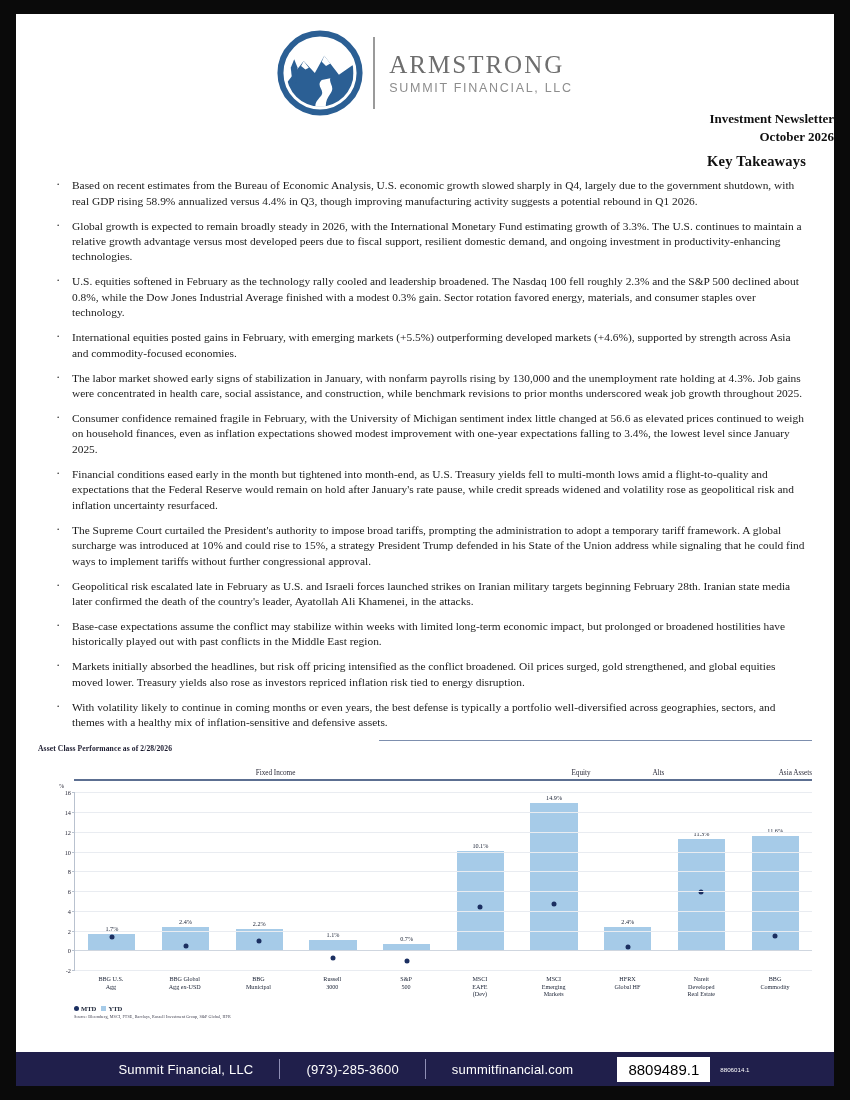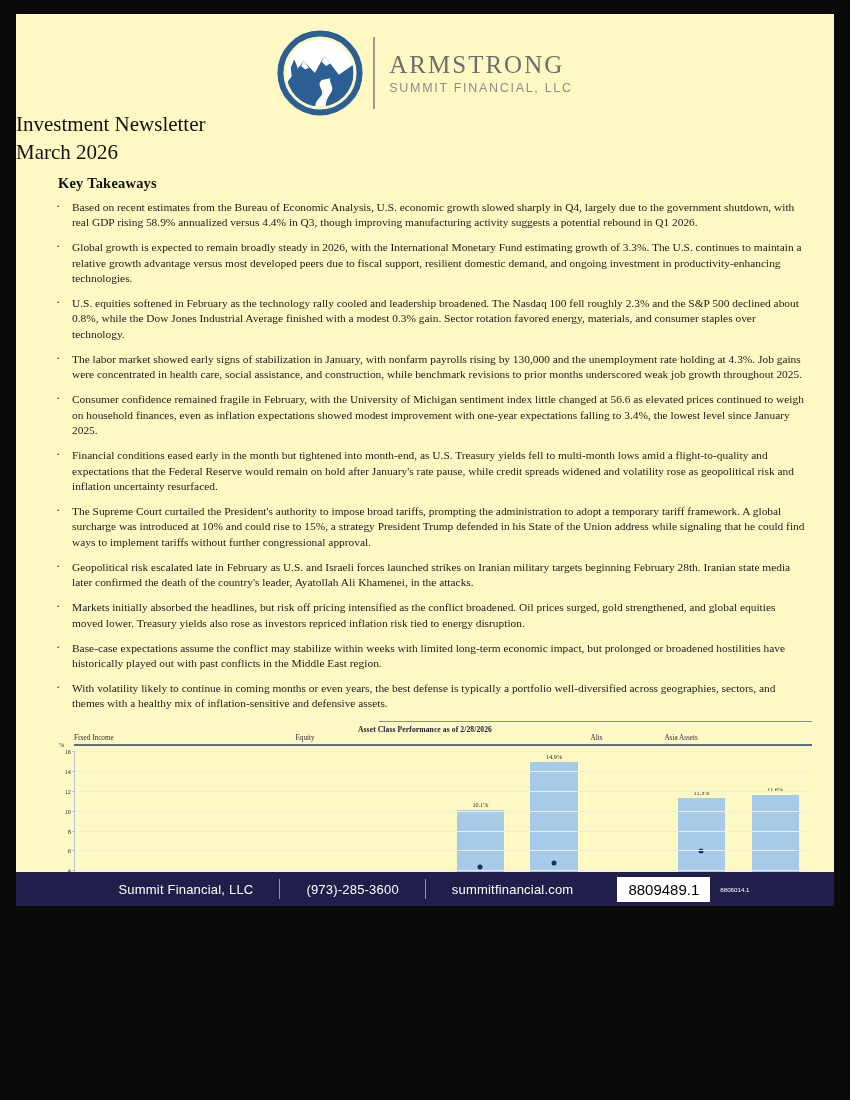--- a/index.html
+++ b/index.html
@@ -10,22 +10,22 @@
     font-family:"Liberation Serif", serif;
     overflow:hidden;
   }
   .page-frame {
     position:absolute; left:0; top:0; width:850px; height:1100px;
     background:#0a0a0a;
     padding:14px 16px;
   }
   .page {
     position:relative;
-    width:818px; height:892px;
-    background:#fef9c3;
+    width:818px; height:1072px;
+    background:#ffffff;
     overflow:hidden;
   }
 
   
   .header {
     display:flex; align-items:center; justify-content:center;
     padding-top:16px; gap:0px;
   }
   .logo-mark { width:86px; height:86px; flex:0 0 auto; }
   .brand-divider {
@@ -36,30 +36,30 @@
     font-family:"Liberation Serif", serif;
     font-size:25px; letter-spacing:2.0px; color:#6e6e6e; line-height:1.04;
   }
   .brand-line3 {
     font-family:"Liberation Sans", sans-serif;
     font-size:12.5px; letter-spacing:1.7px; color:#8d8d8d;
     margin-top:3px;
   }
 
   .doc-title {
-    text-align:left; margin-top:-6px;
-    font-size:21px; font-weight:400; color:#111; line-height:1.35;
+    text-align:right; margin-top:-6px;
+    font-size:13px; font-weight:700; color:#111; line-height:1.35;
   }
   .doc-title .t2 { display:block; }
 
   
   .content { padding:0 28px 0 28px; margin-top:8px; }
   h2.section-title {
     font-size:14.5px; font-weight:bold; color:#111;
-    margin:6px 0 8px 14px; letter-spacing:0.2px;
+    margin:6px 0 8px 14px; letter-spacing:0.2px;text-align:right;
   }
   ul.takeaways { list-style:none; margin:0; padding:0; }
   ul.takeaways li {
     position:relative;
     padding-left:28px;
     margin-bottom:9.5px;
     font-size:11.4px;
     line-height:1.355;
     color:#1a1a1a;
     text-align:left;
@@ -67,27 +67,27 @@
   ul.takeaways li:before {
     content:"\00b7";
     position:absolute; left:12px; top:-3px;
     font-size:13px; color:#333;
   }
 
   
   .chart-wrap { margin-top:4px; padding:0 22px; }
   .chart-toprule { height:1px; background:#7d8fae; width:56%; margin:0 0 3px auto; }
   .chart-title {
-    text-align:center; font-size:7.6px; font-weight:bold; color:#1a1a2e;
-    letter-spacing:0.1px; margin-bottom:0;
+    text-align:left; font-size:7.6px; font-weight:bold; color:#1a1a2e;
+    letter-spacing:0.1px; margin-bottom:16px;
   }
   .group-row { display:flex; margin:0 0 1px 0; padding-left:36px; }
   .group {
-    font-size:7.2px; color:#2b2b3a; text-align:left;
-    padding-bottom:4px;
+    font-size:7.2px; color:#2b2b3a; text-align:right;
+    padding-bottom:10px;
   }
   .group span { display:block; margin-bottom:2px; }
   .group i { display:block; height:2px; background:#5c6f91; }
 
   .plot-area {
     position:relative;
     height:178px;
     margin-left:36px;
     border-left:1px solid #b9c2cf;
     border-bottom:0;
@@ -187,36 +187,37 @@
     </div>
     <div class="brand-divider"></div>
     <div class="brand-text">
       <div class="brand-line1">ARMSTRONG</div>
       <div class="brand-line3">SUMMIT FINANCIAL, LLC</div>
     </div>
   </div>
 
   <div class="doc-title">
     <span>Investment Newsletter</span>
-    <span class="t2">March 2026</span>
+    <span class="t2">October 2026</span>
   </div>
 
   <div class="content">
     <h2 class="section-title">Key Takeaways</h2>
     <ul class="takeaways" id="takeaways">
           <li>Based on recent estimates from the Bureau of Economic Analysis, U.S. economic growth slowed sharply in Q4, largely due to the government shutdown, with real GDP rising 58.9% annualized versus 4.4% in Q3, though improving manufacturing activity suggests a potential rebound in Q1 2026.</li>
           <li>Global growth is expected to remain broadly steady in 2026, with the International Monetary Fund estimating growth of 3.3%. The U.S. continues to maintain a relative growth advantage versus most developed peers due to fiscal support, resilient domestic demand, and ongoing investment in productivity-enhancing technologies.</li>
           <li>U.S. equities softened in February as the technology rally cooled and leadership broadened. The Nasdaq 100 fell roughly 2.3% and the S&amp;P 500 declined about 0.8%, while the Dow Jones Industrial Average finished with a modest 0.3% gain. Sector rotation favored energy, materials, and consumer staples over technology.</li>
+          <li>International equities posted gains in February, with emerging markets (+5.5%) outperforming developed markets (+4.6%), supported by strength across Asia and commodity-focused economies.</li>
           <li>The labor market showed early signs of stabilization in January, with nonfarm payrolls rising by 130,000 and the unemployment rate holding at 4.3%. Job gains were concentrated in health care, social assistance, and construction, while benchmark revisions to prior months underscored weak job growth throughout 2025.</li>
           <li>Consumer confidence remained fragile in February, with the University of Michigan sentiment index little changed at 56.6 as elevated prices continued to weigh on household finances, even as inflation expectations showed modest improvement with one-year expectations falling to 3.4%, the lowest level since January 2025.</li>
           <li>Financial conditions eased early in the month but tightened into month-end, as U.S. Treasury yields fell to multi-month lows amid a flight-to-quality and expectations that the Federal Reserve would remain on hold after January's rate pause, while credit spreads widened and volatility rose as geopolitical risk and inflation uncertainty resurfaced.</li>
           <li>The Supreme Court curtailed the President's authority to impose broad tariffs, prompting the administration to adopt a temporary tariff framework. A global surcharge was introduced at 10% and could rise to 15%, a strategy President Trump defended in his State of the Union address while signaling that he could find ways to implement tariffs without further congressional approval.</li>
           <li>Geopolitical risk escalated late in February as U.S. and Israeli forces launched strikes on Iranian military targets beginning February 28th. Iranian state media later confirmed the death of the country's leader, Ayatollah Ali Khamenei, in the attacks.</li>
+          <li>Base-case expectations assume the conflict may stabilize within weeks with limited long-term economic impact, but prolonged or broadened hostilities have historically played out with past conflicts in the Middle East region.</li>
           <li>Markets initially absorbed the headlines, but risk off pricing intensified as the conflict broadened. Oil prices surged, gold strengthened, and global equities moved lower. Treasury yields also rose as investors repriced inflation risk tied to energy disruption.</li>
-          <li>Base-case expectations assume the conflict may stabilize within weeks with limited long-term economic impact, but prolonged or broadened hostilities have historically played out with past conflicts in the Middle East region.</li>
           <li>With volatility likely to continue in coming months or even years, the best defense is typically a portfolio well-diversified across geographies, sectors, and themes with a healthy mix of inflation-sensitive and defensive assets.</li>
         </ul>
   </div>
 
   <div class="chart-wrap">
     <div class="chart-toprule"></div>
     <div class="chart-title">Asset Class Performance as of 2/28/2026</div>
     <div class="group-row" id="group-row">
           <div class="group" style="flex: 3 1 0px;">
             <span>Fixed Income</span>

